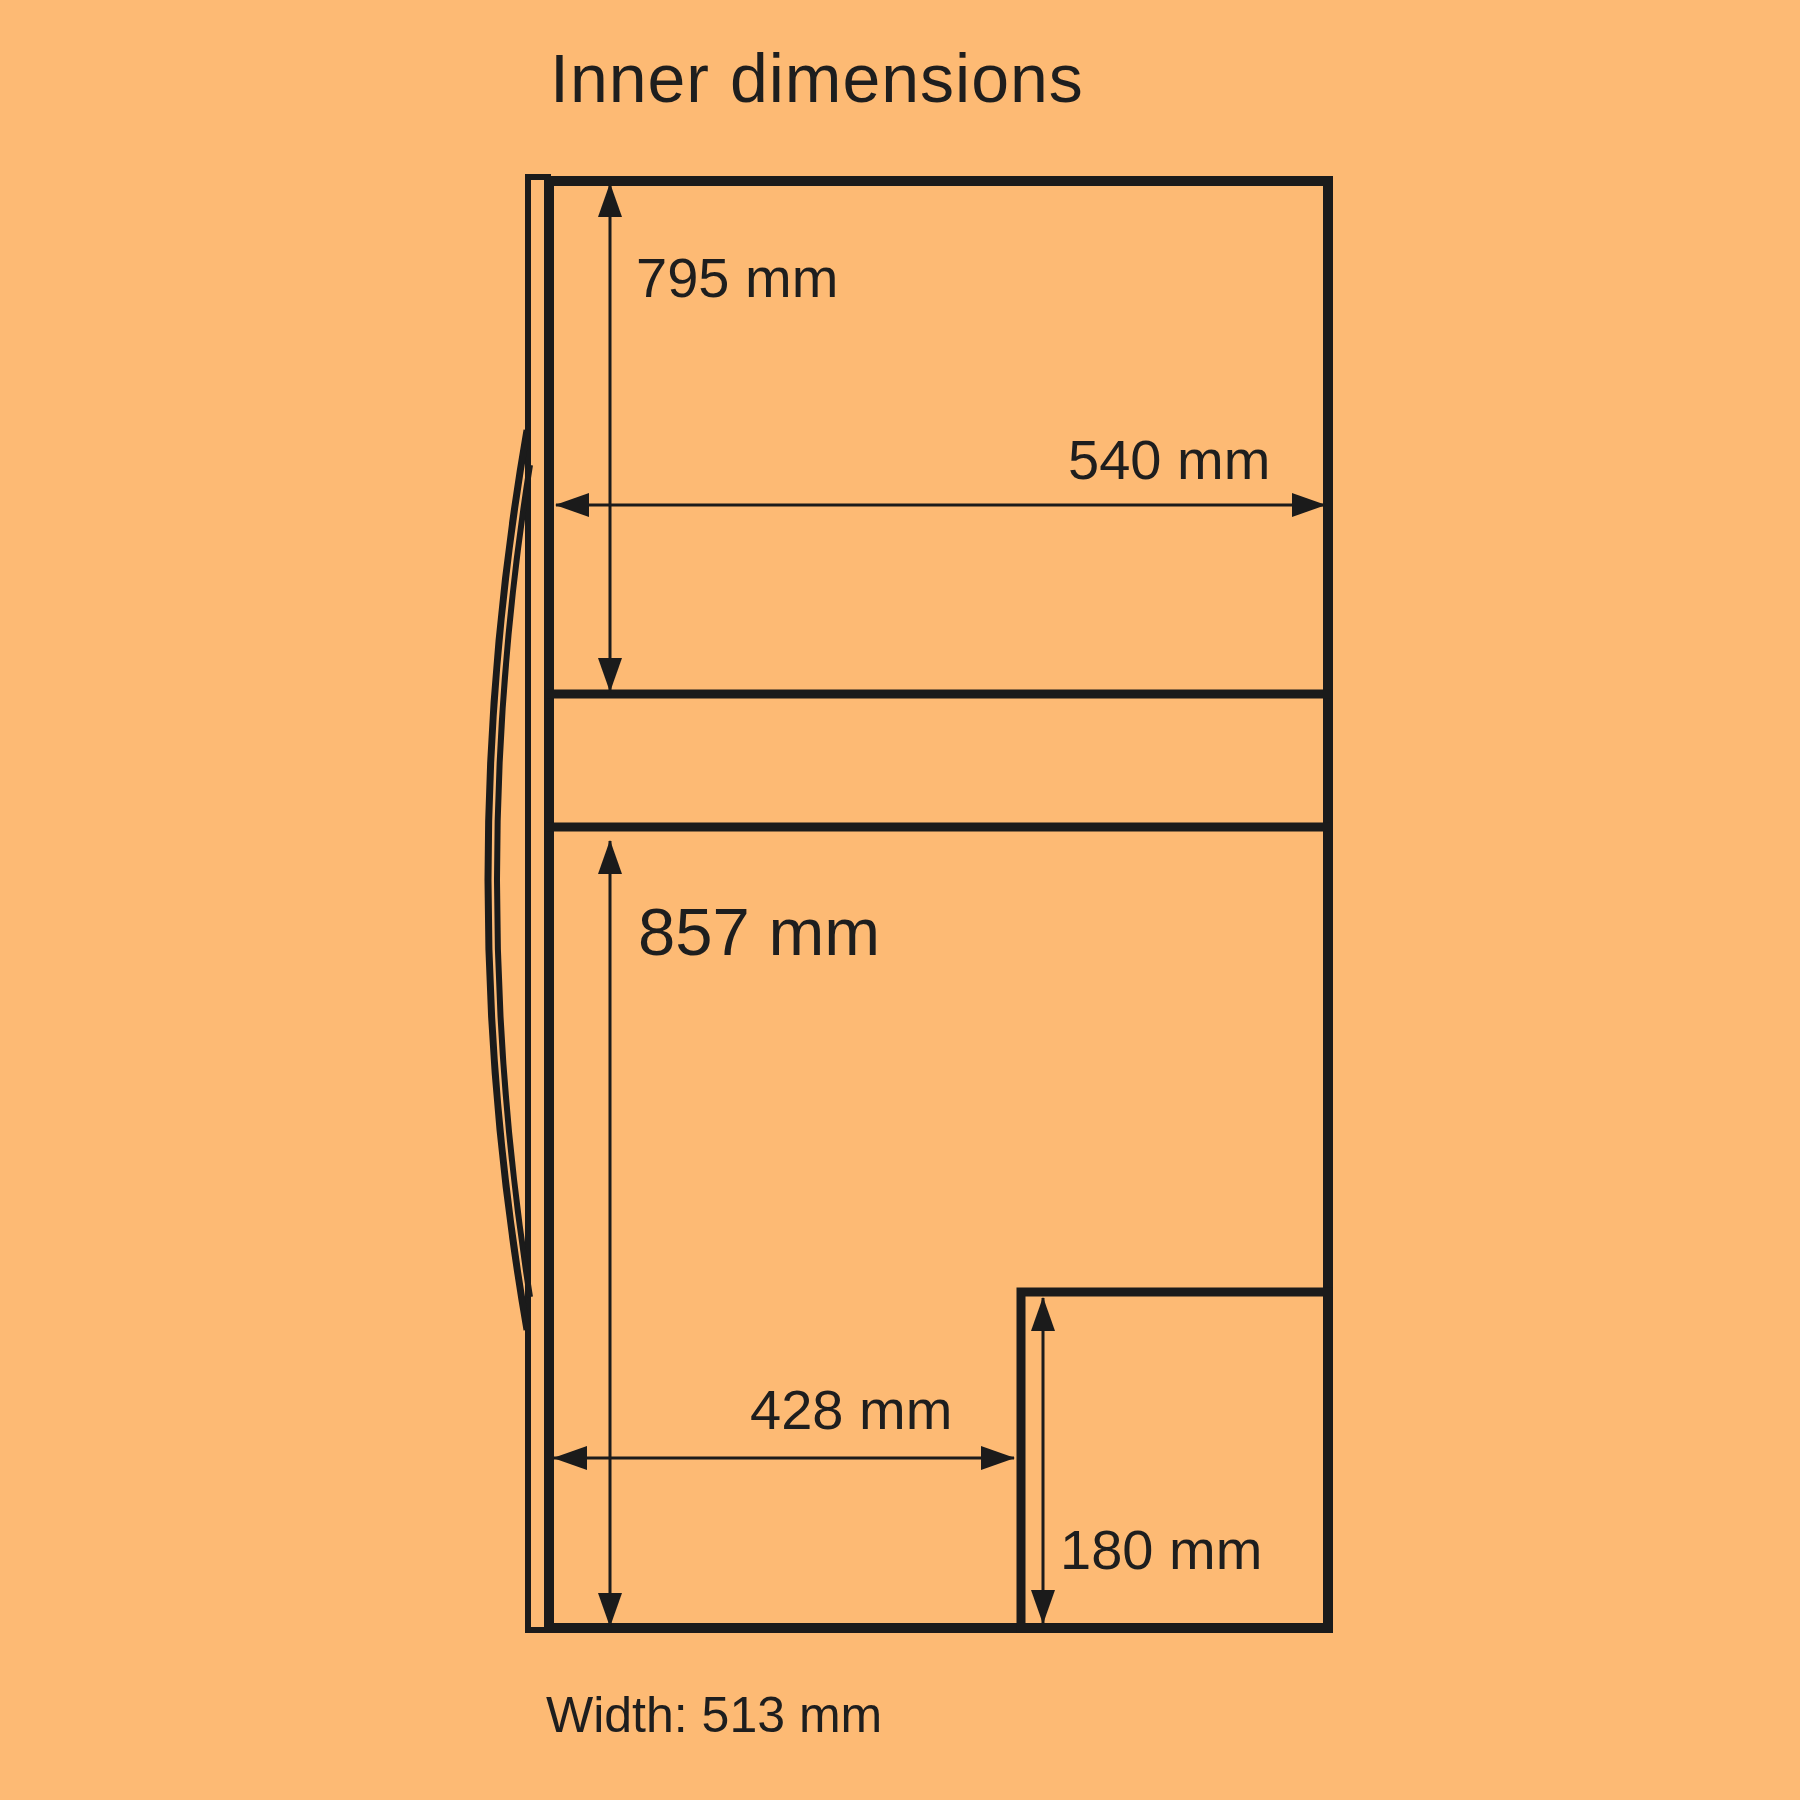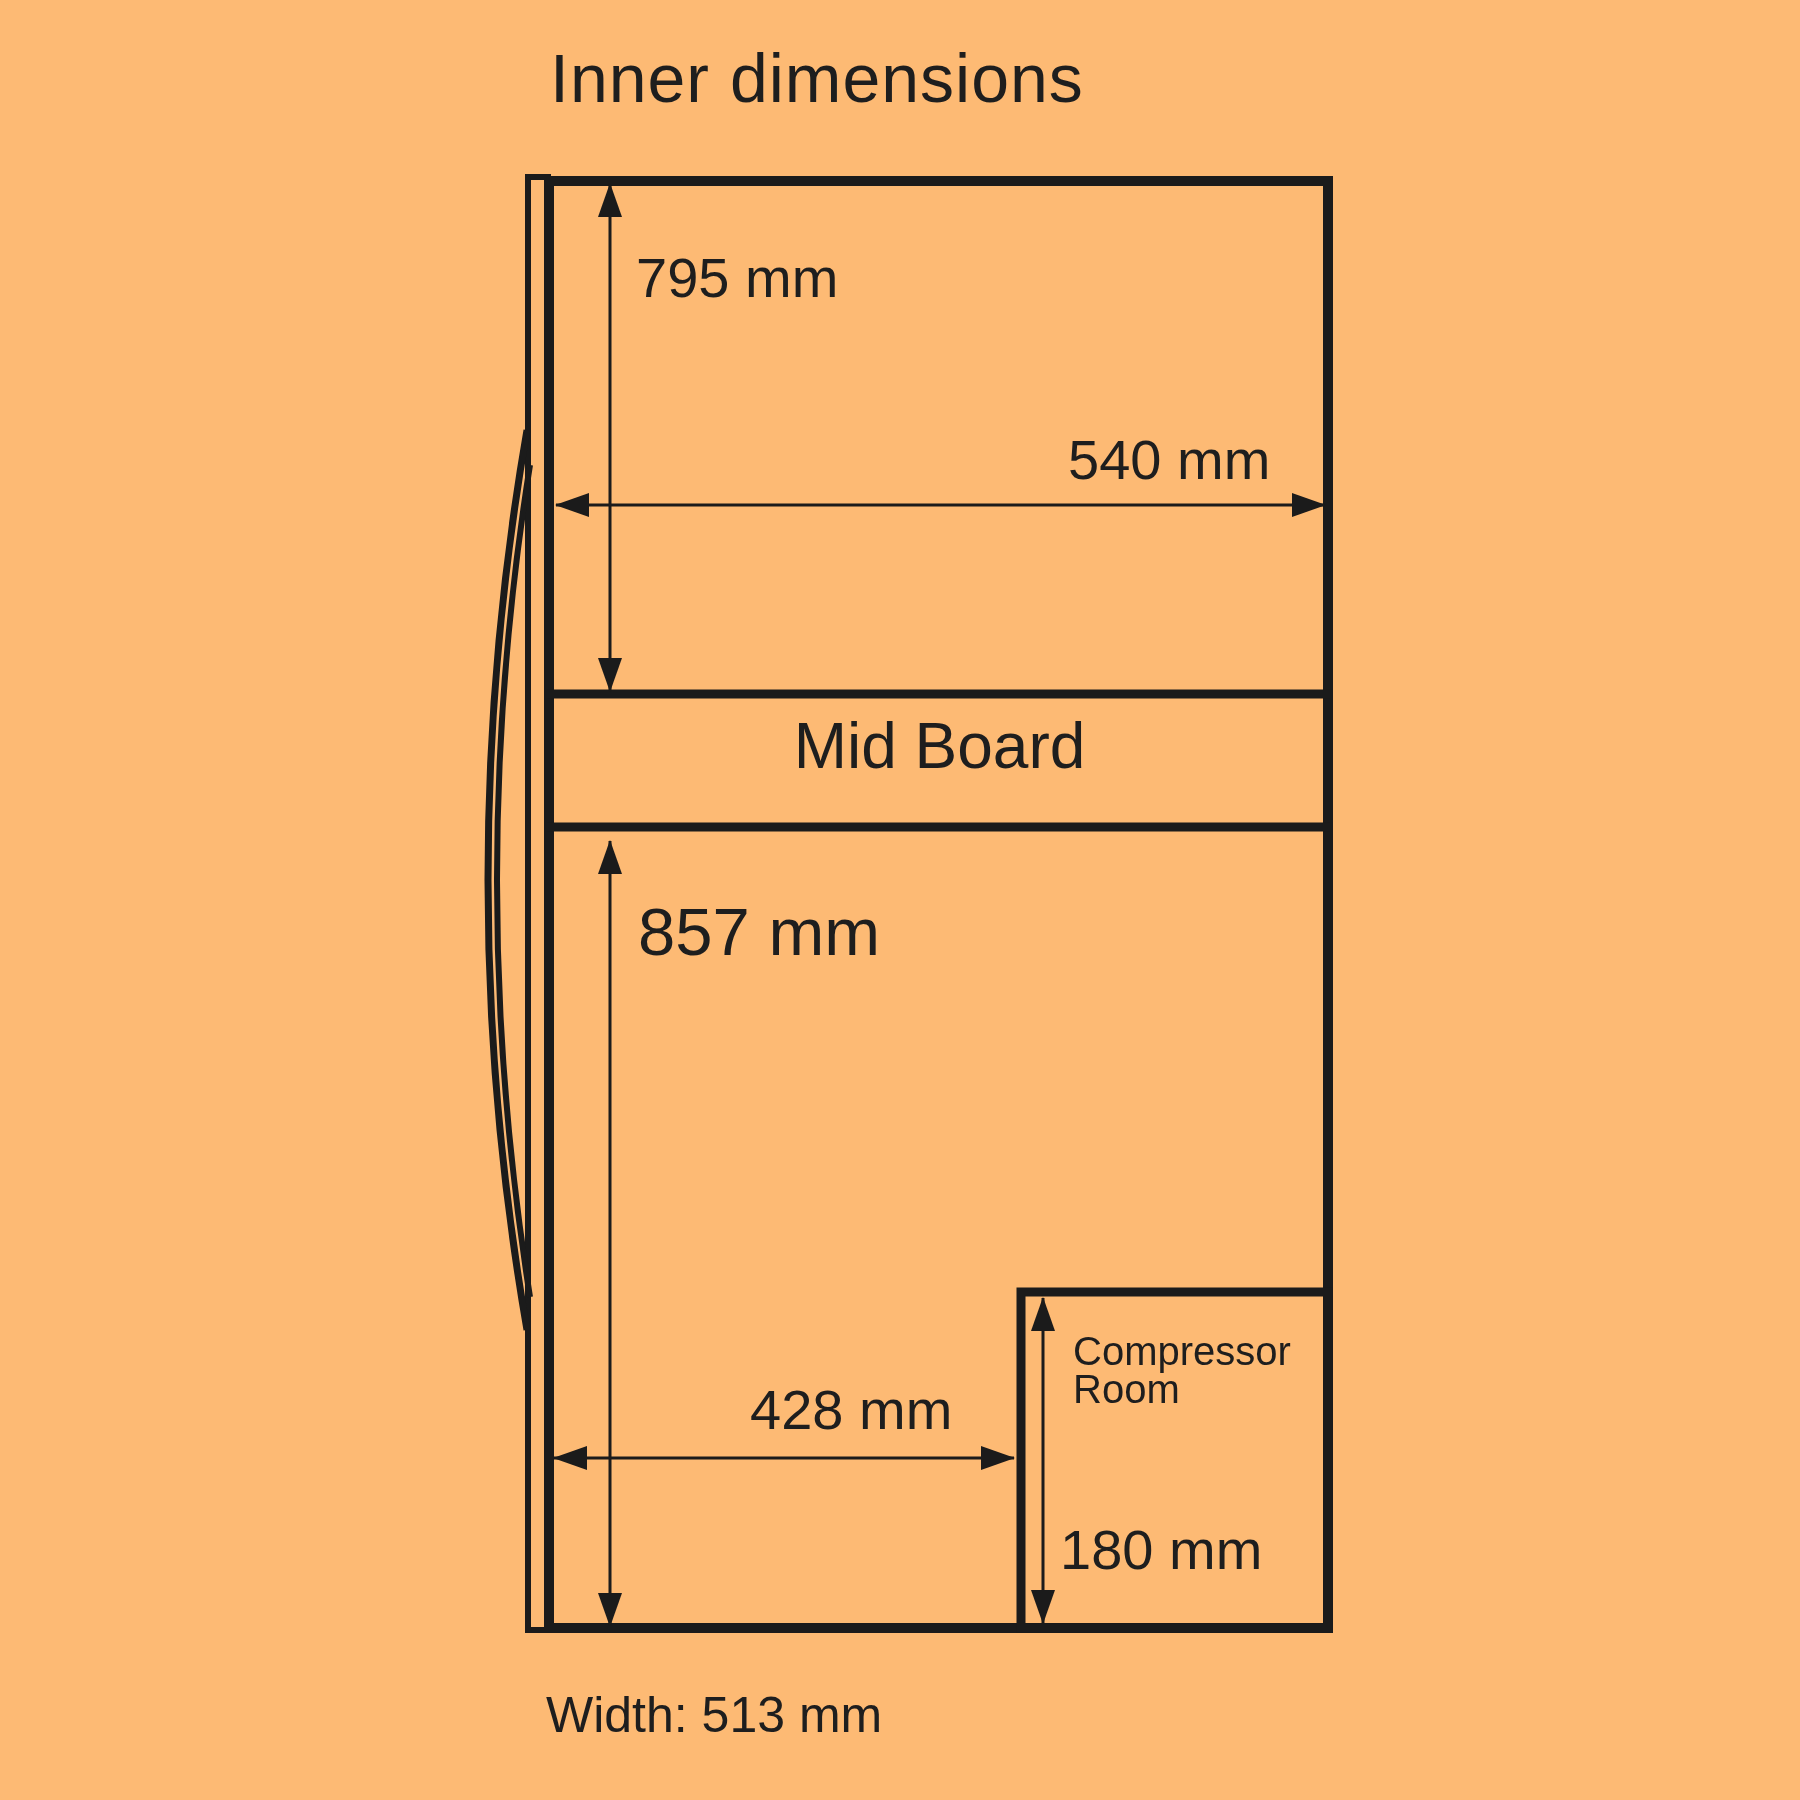--- a/index.html
+++ b/index.html
@@ -73,28 +73,23 @@
 
     <line x1="1043" y1="1298" x2="1043" y2="1623" stroke="#1b1b1b" stroke-width="3" marker-start="url(#arrow)" marker-end="url(#arrow)"></line>
   </svg>
 
   <div class="lbl lbl-title">Inner dimensions</div>
 
   <div class="lbl lbl-795">795 mm</div>
 
   <div class="lbl lbl-540">540 mm</div>
 
-  <div class="lbl lbl-midboard">Mid Board</div>
 
   <div class="lbl lbl-857">857 mm</div>
 
   <div class="lbl lbl-428">428 mm</div>
 
-  <div class="lbl lbl-compressor">
-    <div>Compressor</div>
-    <div>Room</div>
-  </div>
 
   <div class="lbl lbl-180">180 mm</div>
 
   <div class="lbl lbl-width">Width: 513 mm</div>
 
 </div>
 
 </body></html>

